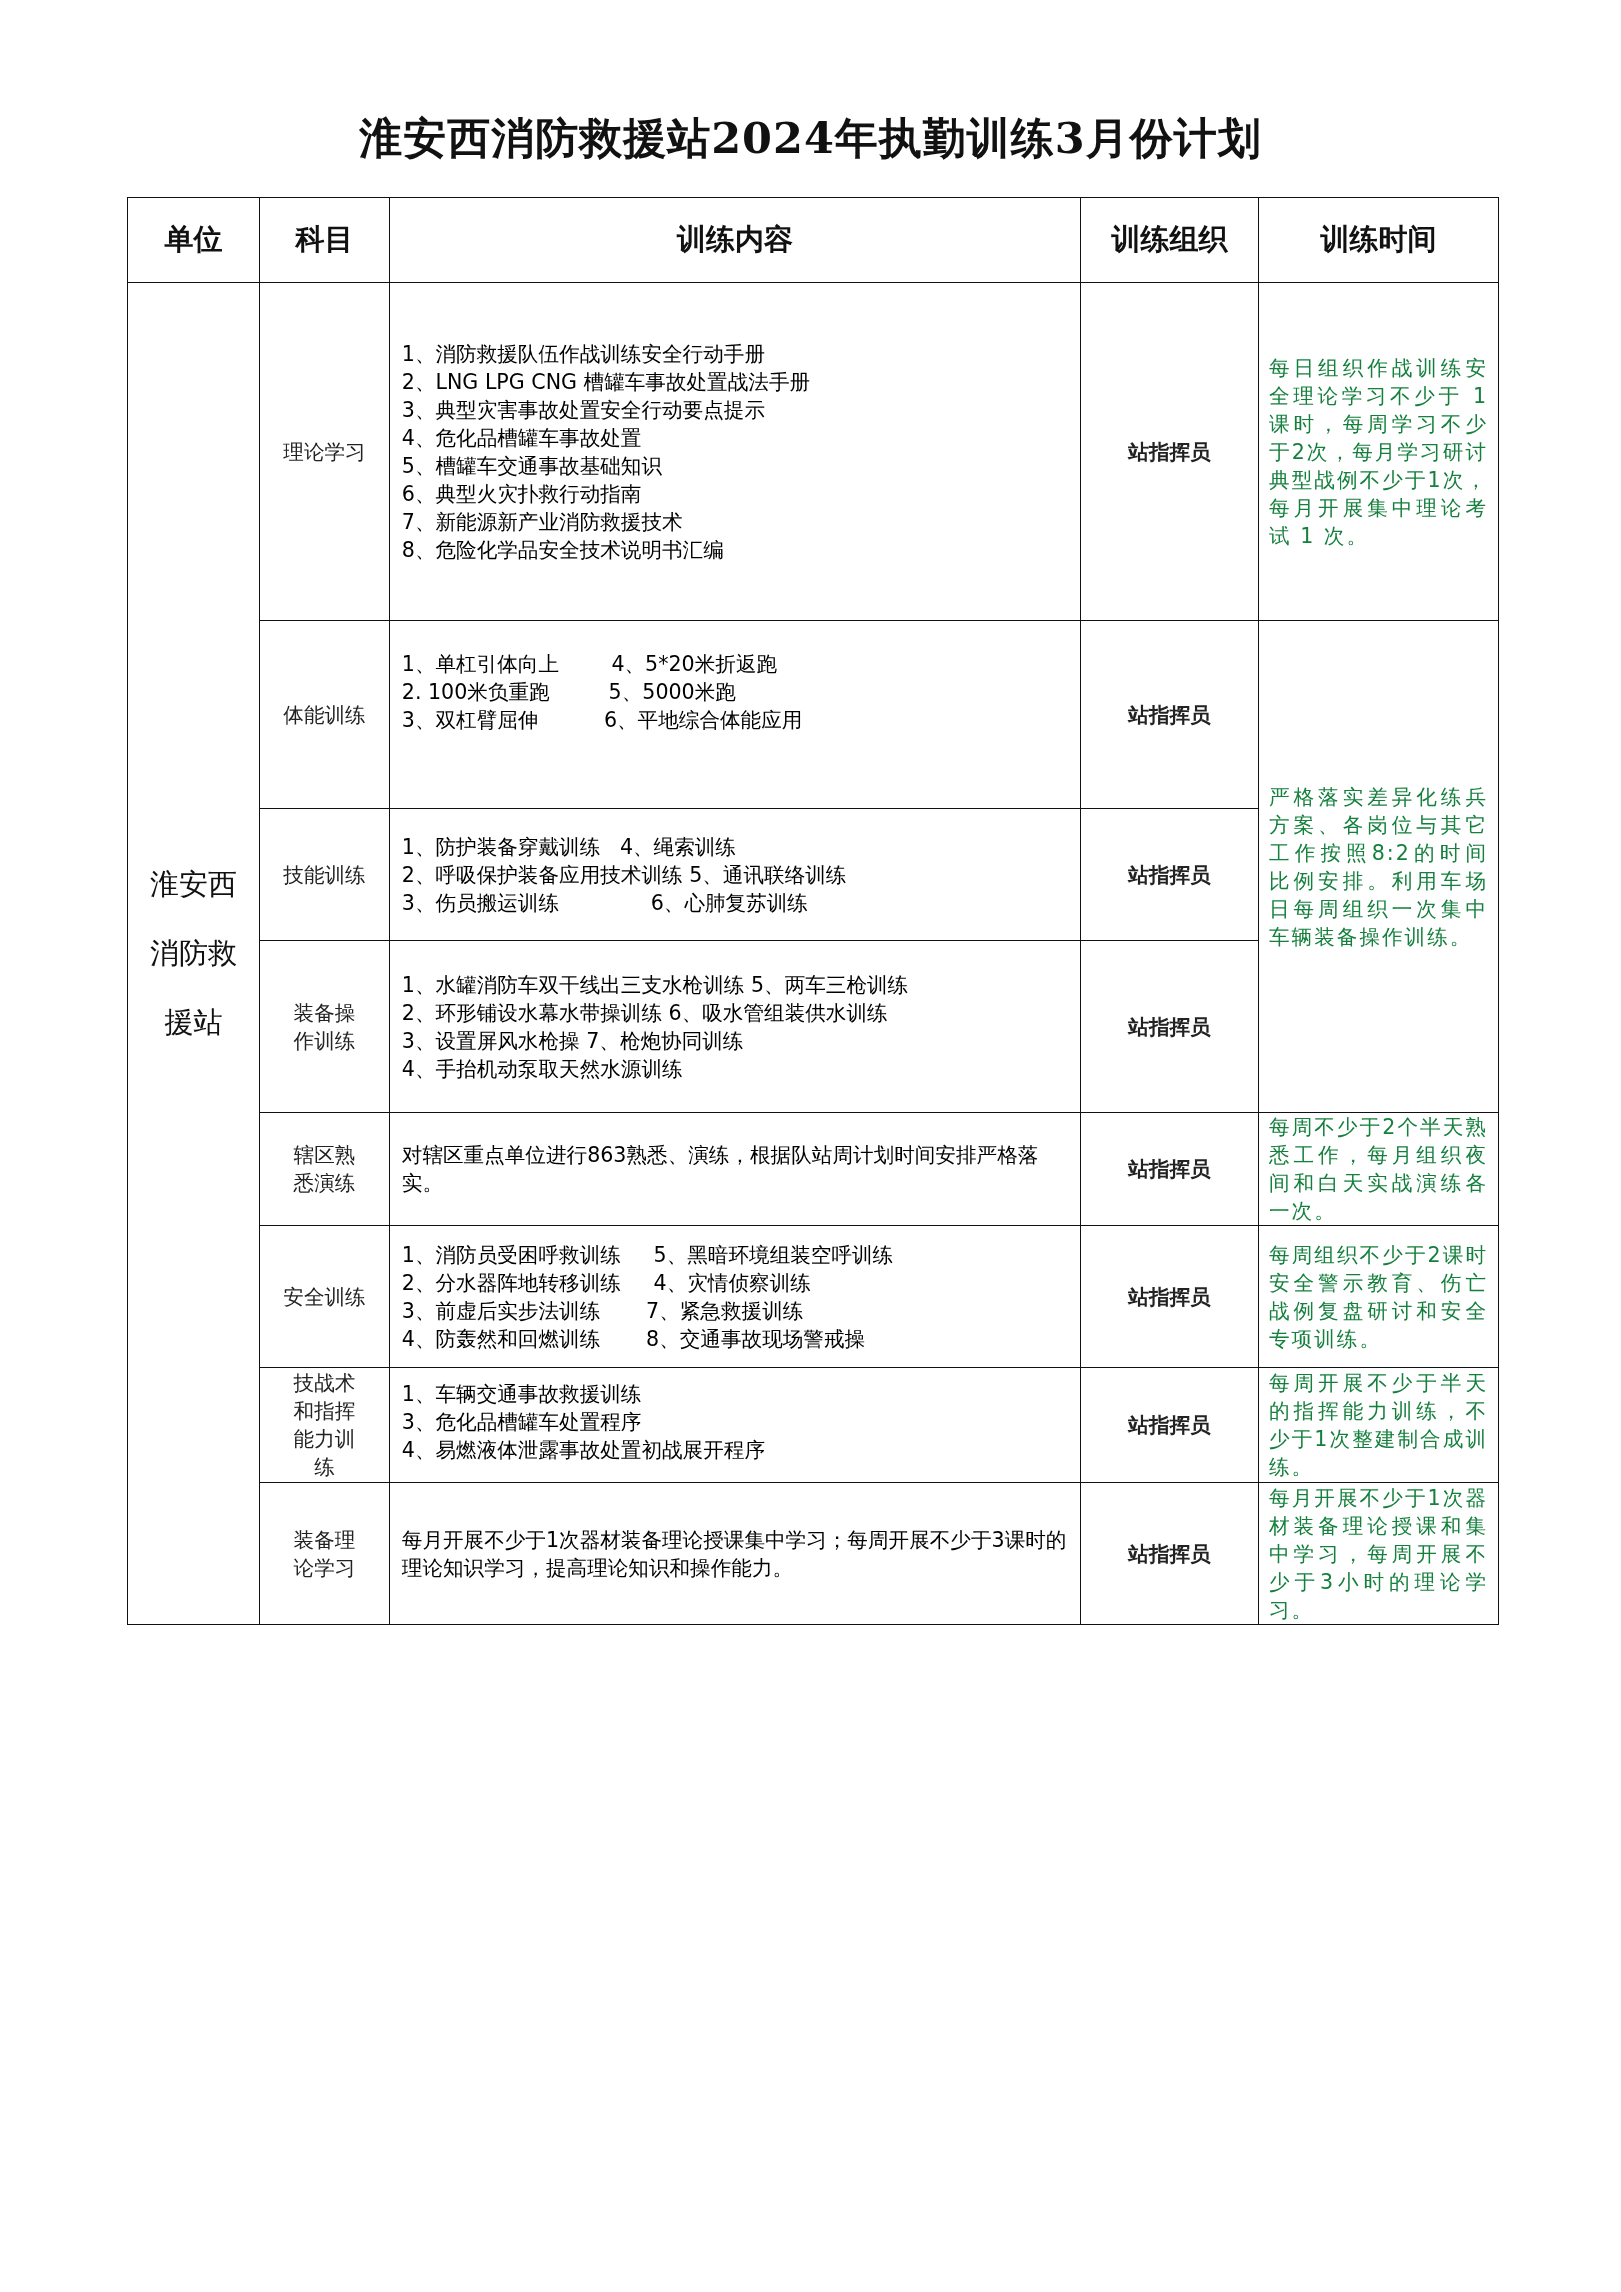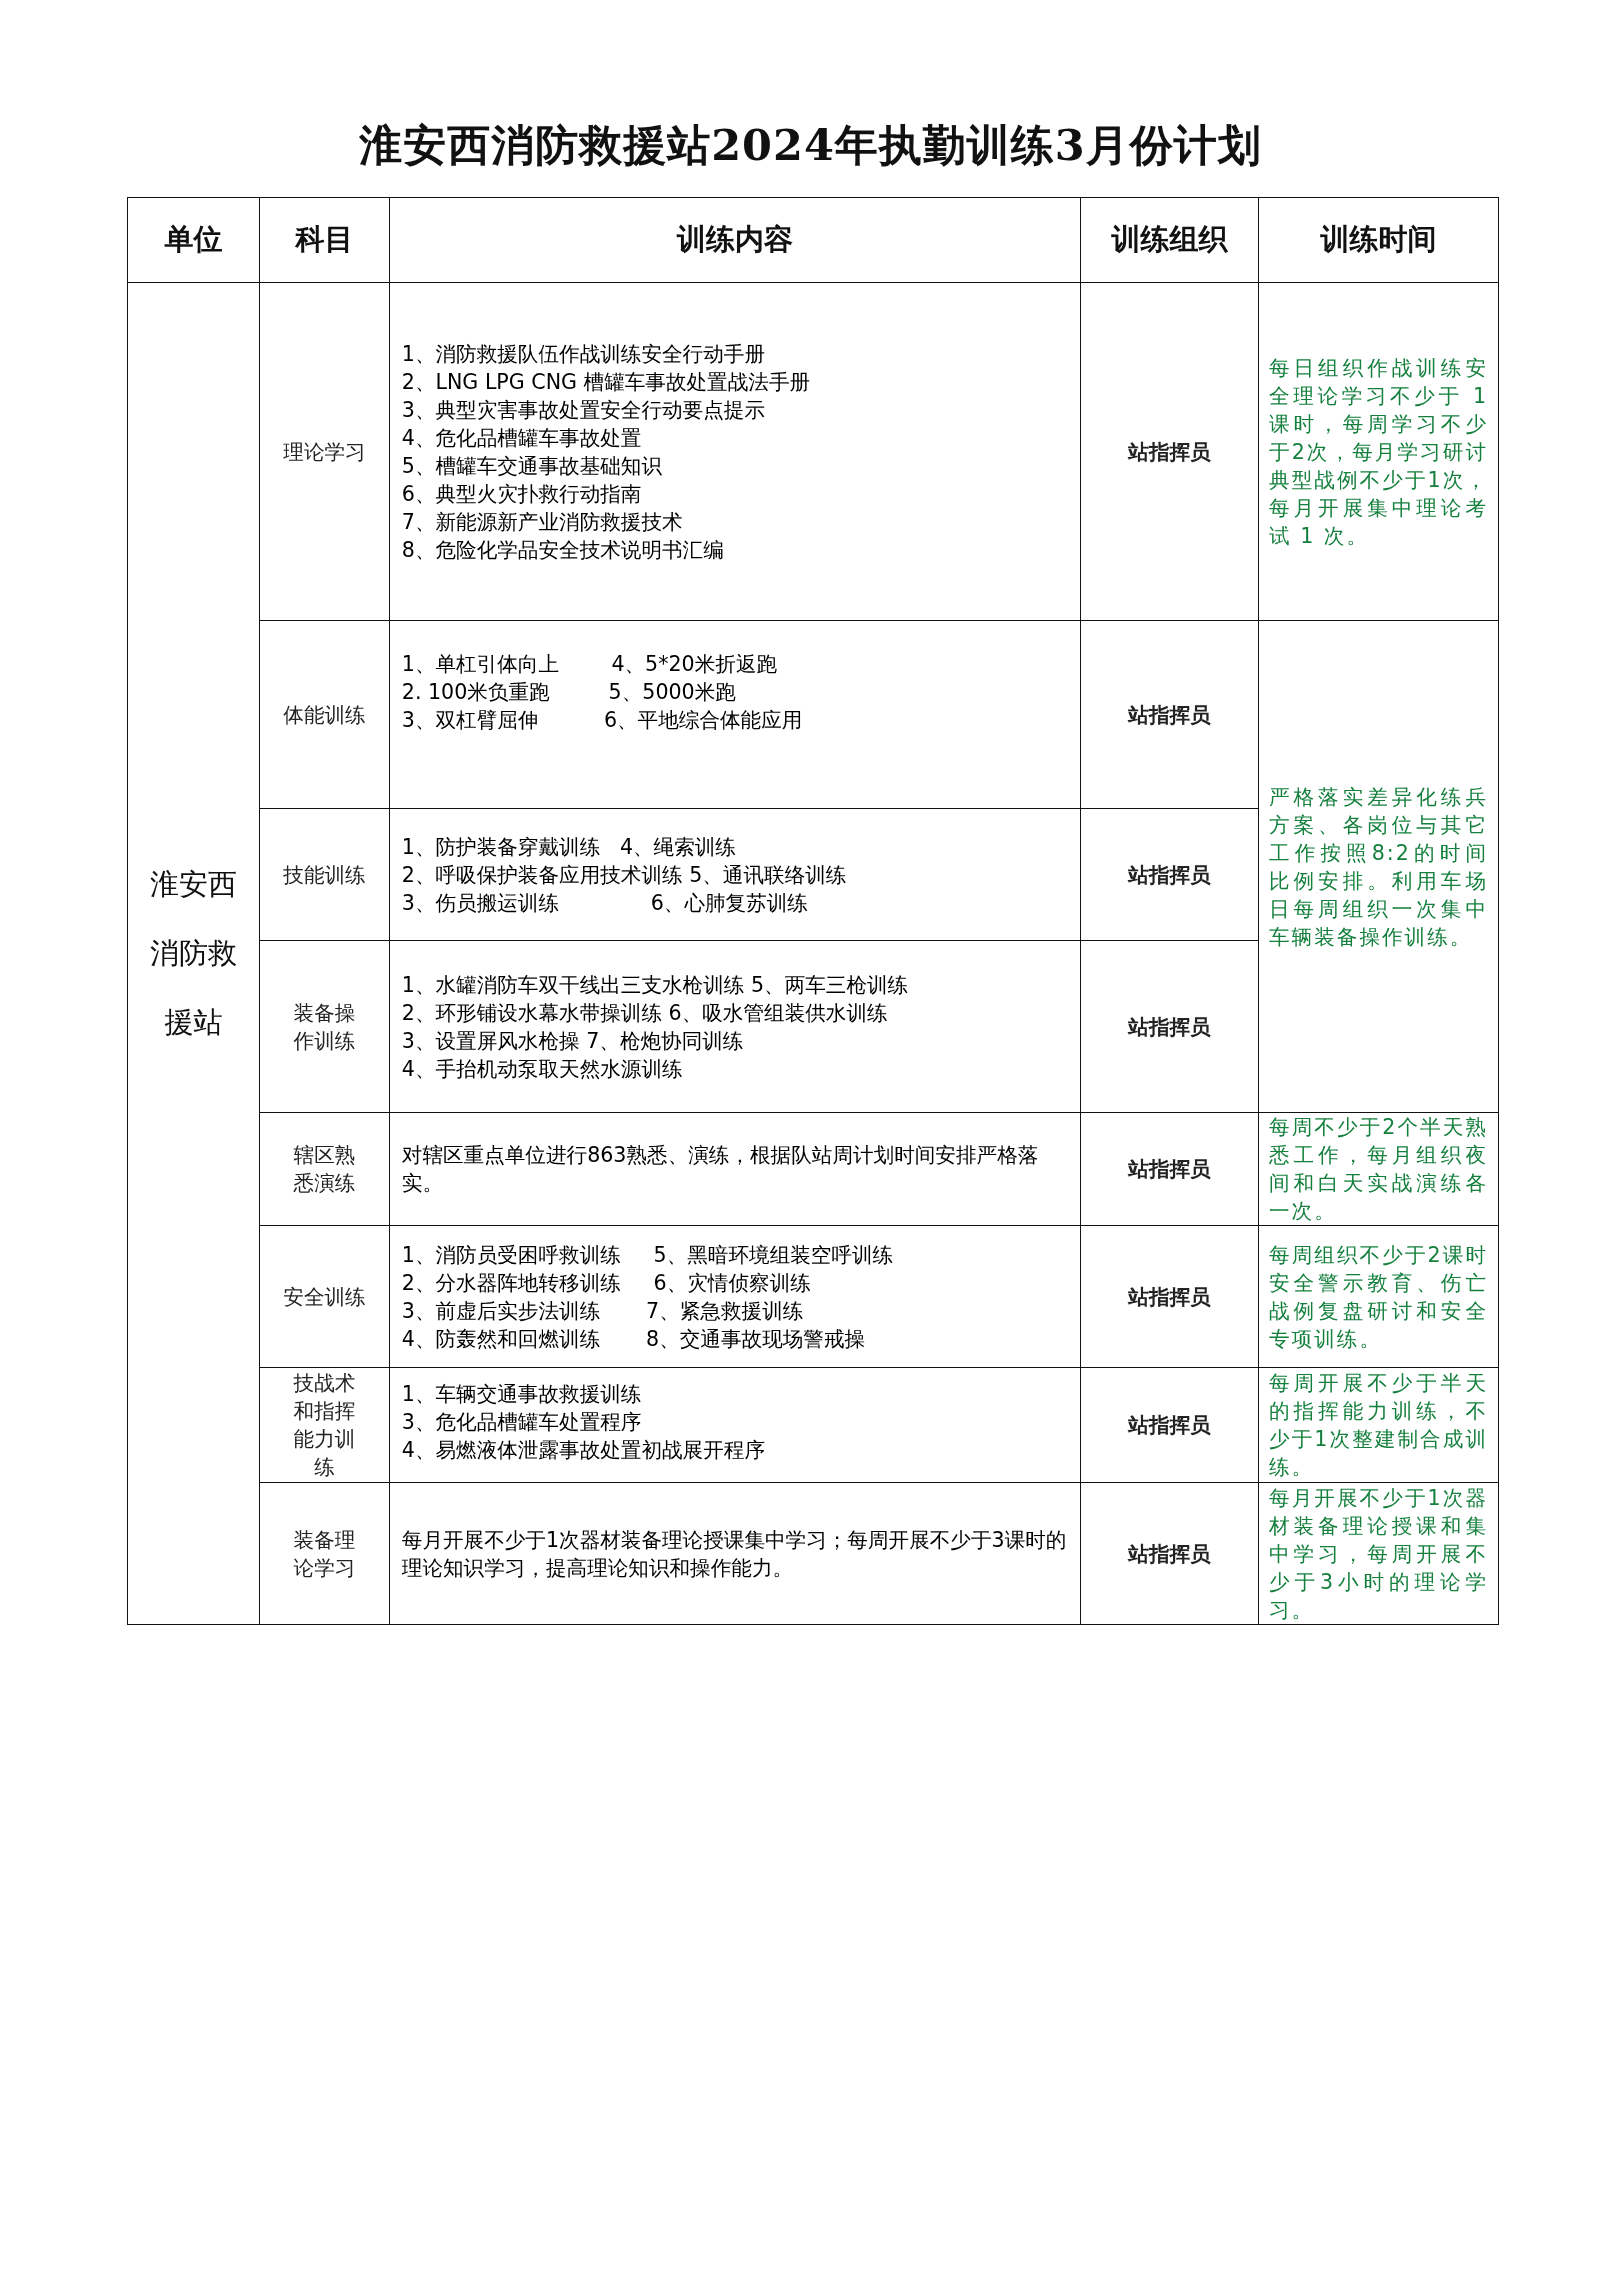--- a/index.html
+++ b/index.html
@@ -1,18 +1,18 @@
 <!DOCTYPE html>
 <html><head>
 <meta charset="utf-8">
 <style>
   html, body { margin: 0; padding: 0; background: #ffffff; }
   body { width: 1621px; height: 2293px; position: relative; overflow: hidden;
          font-family: "DejaVu Serif", "Liberation Serif", serif; color: #111; }
-  .title { position: absolute; top: 118px; left: 0; width: 1621px; text-align: center;
+  .title { position: absolute; top: 111px; left: 0; width: 1621px; text-align: center;
            font-size: 43px; font-weight: bold; letter-spacing: 1px; line-height: 55px;
            font-family: "DejaVu Serif", serif; }
   table.plan { position: absolute; top: 197px; left: 127px; width: 1372px;
                border-collapse: collapse; table-layout: fixed; }
   table.plan td, table.plan th { border: 1.5px solid #111; padding: 0; vertical-align: middle; }
   table.plan th { font-size: 29px; font-weight: bold; font-family: "DejaVu Sans", sans-serif;
                   text-align: center; height: 84px; }
   .unit { text-align: center; font-size: 29px; line-height: 69px; }
   .unit span { display: block; }
   .subject { text-align: center; font-size: 20.6px; line-height: 28px; padding: 0 9.8px !important;
@@ -113,21 +113,21 @@
         <div>对辖区重点单位进行863熟悉、演练，根据队站周计划时间安排严格落实。</div>
       </td>
       <td class="org">站指挥员</td>
       <td class="time">每周不少于2个半天熟悉工作，每月组织夜间和白天实战演练各一次。</td>
     </tr>
 
     <tr style="height:142px">
       <td class="subject">安全训练</td>
       <td class="content">
         <div>1、消防员受困呼救训练     5、黑暗环境组装空呼训练</div>
-        <div>2、分水器阵地转移训练     6、灾情侦察训练</div>
+        <div>2、分水器阵地转移训练     4、灾情侦察训练</div>
         <div>3、前虚后实步法训练       7、紧急救援训练</div>
         <div>4、防轰然和回燃训练       8、交通事故现场警戒操</div>
       </td>
       <td class="org">站指挥员</td>
       <td class="time">每周组织不少于2课时安全警示教育、伤亡战例复盘研讨和安全专项训练。</td>
     </tr>
 
     <tr style="height:115px">
       <td class="subject">
         <div style="width:82px;margin:0 auto;">技战术和指挥能力训练</div>

